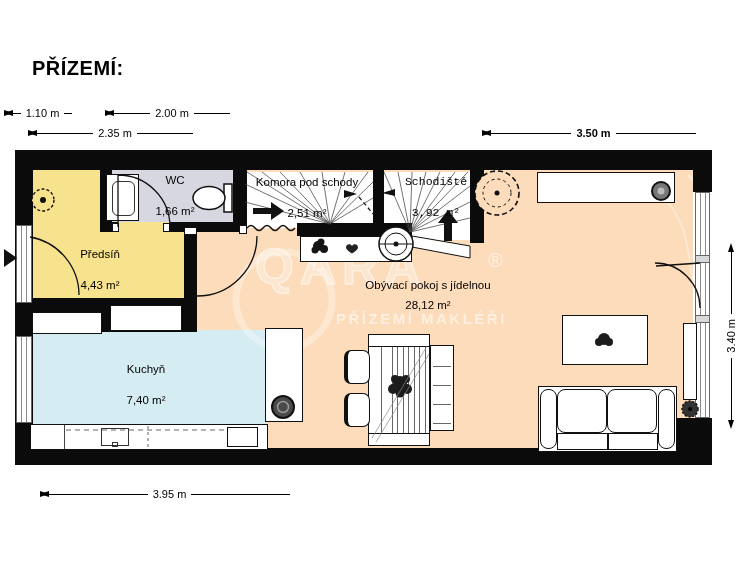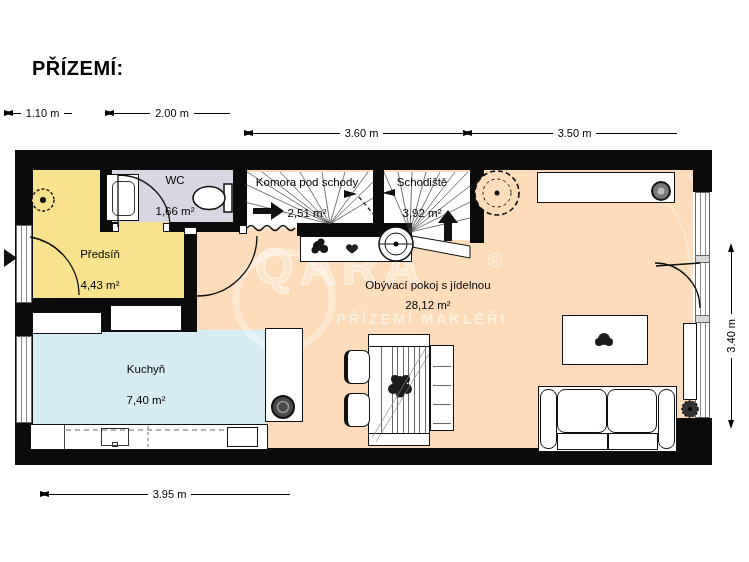--- a/index.html
+++ b/index.html
@@ -57,28 +57,28 @@
     <span class="ln"></span>
       <span class="ah r"></span>
   </div>
   <div class="dim" style="left:105px;top:107px;width:125px;">
     <span class="ah l"></span>
       <span class="ln"></span>
     <span class="tx">2.00 m</span>
     <span class="ln"></span>
       <span class="ah r"></span>
   </div>
-  <div class="dim" style="left:244px;top:127px;width:226px;">
-    <span class="ah l"></span>
-      <span class="ln"></span>
-    <span class="tx">3.60 m</span>
-    <span class="ln"></span>
-      <span class="ah r"></span>
-  </div>
-  <div class="dim" style="left:463px;top:127px;width:214px;">
+  <div class="dim" style="left:28px;top:127px;width:165px;">
+    <span class="ah l"></span>
+      <span class="ln"></span>
+    <span class="tx">2.35 m</span>
+    <span class="ln"></span>
+      <span class="ah r"></span>
+  </div>
+  <div class="dim" style="left:482px;top:127px;width:214px;font-weight:bold;">
     <span class="ah l"></span>
       <span class="ln"></span>
     <span class="tx">3.50 m</span>
     <span class="ln"></span>
       <span class="ah r"></span>
   </div>
 
   <div class="r" style="left:197px;top:170px;width:496px;height:278px;background:#fcdcba;"></div>
   <div class="r" style="left:33px;top:170px;width:164px;height:142px;background:#f7e28d;"></div>
   <div class="r" style="left:100px;top:170px;width:133px;height:52px;background:#d7d7e1;"></div>
@@ -259,21 +259,21 @@
     <span class="a">1,66 m²</span>
   </div>
   <div class="rlbl" style="left:55px;top:247px;width:90px;">
     <span>Předsíň</span>
     <span class="a">4,43 m²</span>
   </div>
   <div class="rlbl" style="left:246px;top:175px;width:122px;">
     <span>Komora pod schody</span>
     <span class="a">2,51 m²</span>
   </div>
-  <div class="rlbl" style="left:384px;top:175px;width:76px;">
+  <div class="rlbl" style="left:398px;top:175px;width:76px;font-family:Liberation Mono, monospace;">
     <span>Schodiště</span>
     <span class="a">3,92 m²</span>
   </div>
   <div class="rlbl" style="left:103px;top:362px;width:86px;">
     <span>Kuchyň</span>
     <span class="a">7,40 m²</span>
   </div>
   <div class="rlbl" style="left:352px;top:278px;width:152px;">
     <span>Obývací pokoj s jídelnou</span>
     <span class="a" style="margin-top:6px;">28,12 m²</span>

